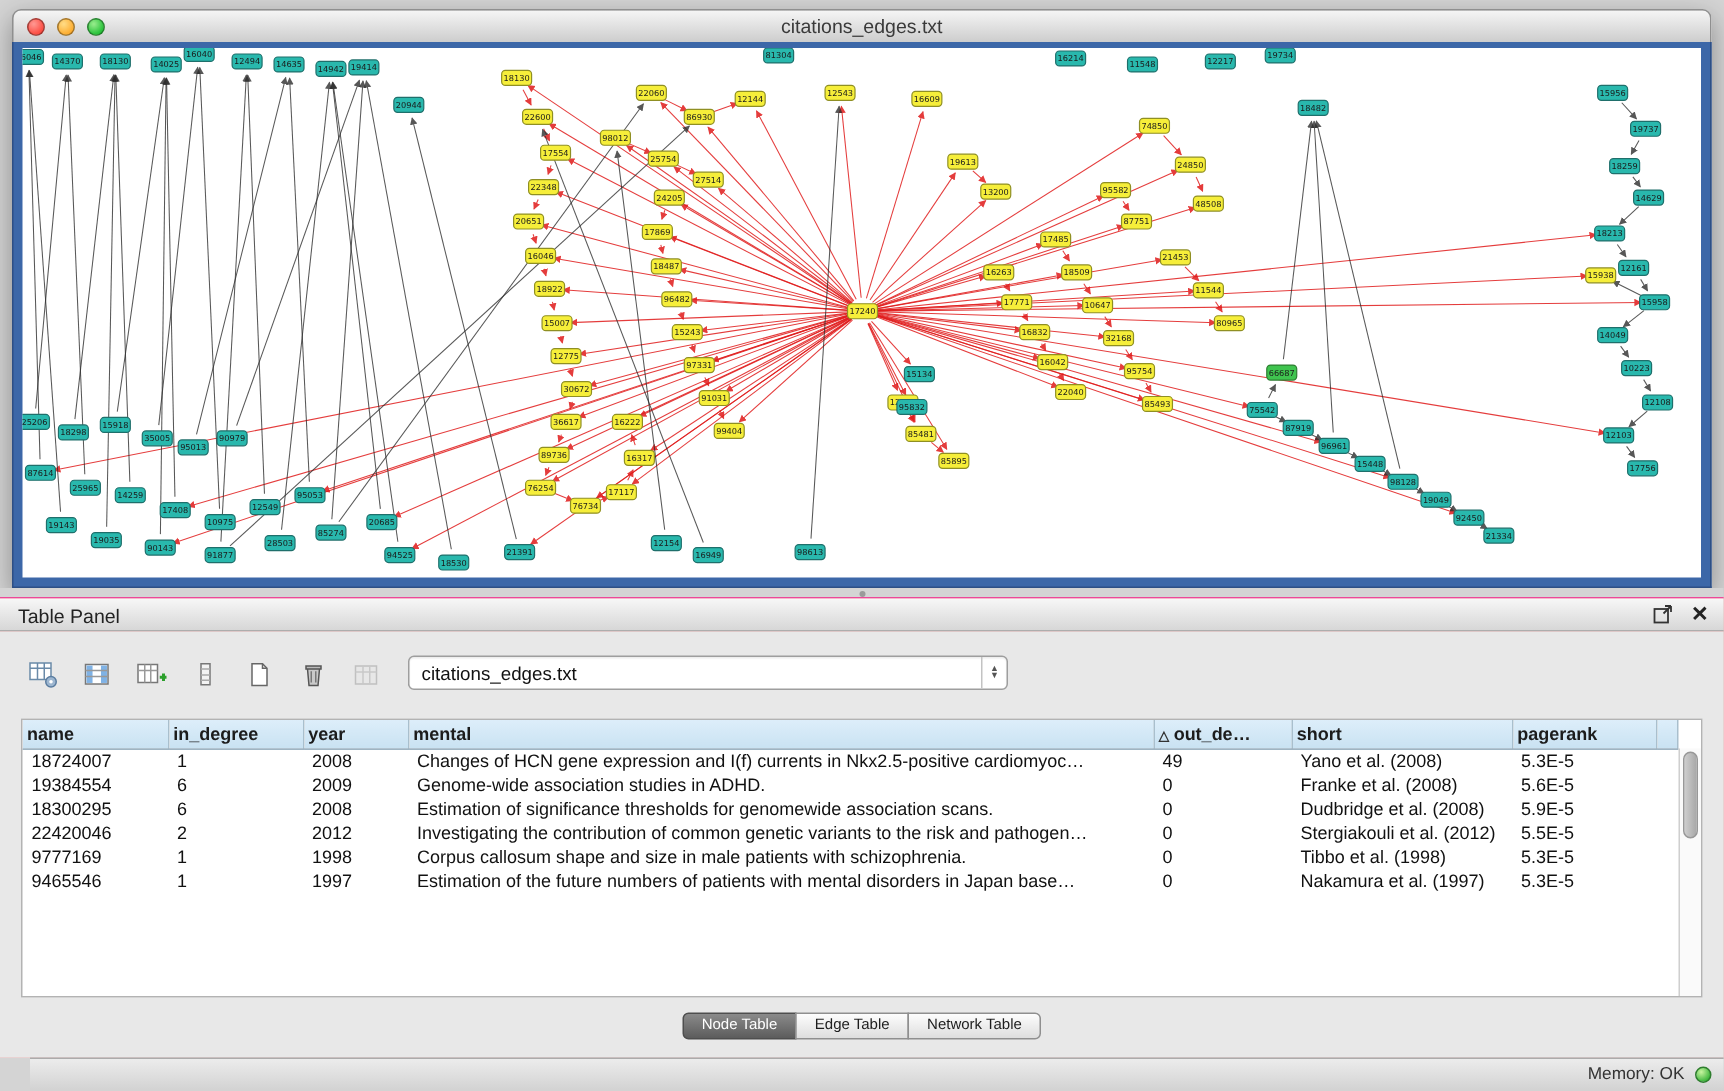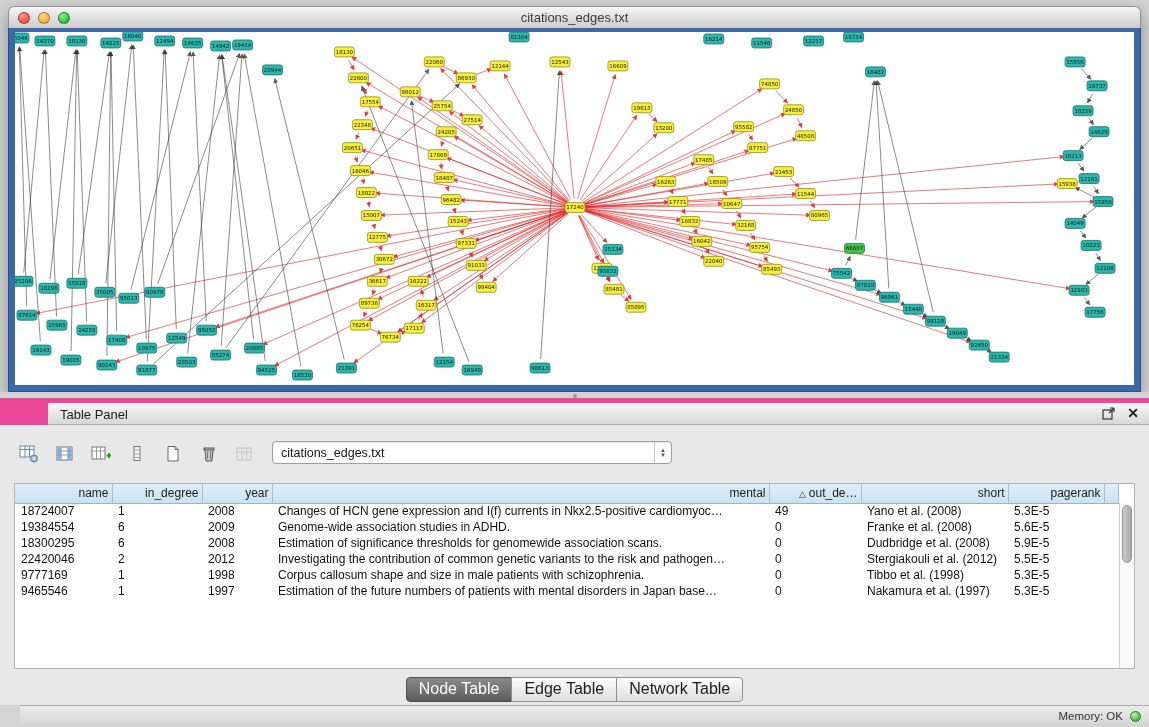--- a/index.html
+++ b/index.html
@@ -22,22 +22,22 @@
     padding:4px 6px 6px 6px;border:1px solid #2d4f85;border-top:none;}
   .net-canvas{width:100%;height:100%;background:#ffffff;}
   .net-canvas svg{display:block;width:100%;height:100%;}
 
   
   .gap{position:absolute;left:0;right:0;top:392px;height:6px;background:#d4d4d4;}
   .gap .dot{position:absolute;left:50%;top:2px;width:4px;height:4px;margin-left:-2px;
     border-radius:50%;background:#9a9a9a;}
 
   
-  .table-panel{position:absolute;left:0;right:0;top:398px;bottom:22px;background:#ec4899;
-    border-top:5px solid #ec4899;padding-left:48px;}
+  .table-panel{position:absolute;left:0;right:0;top:398px;bottom:22px;background:#fca5a5;
+    border-top:1px solid #ec4899;}
   .panel-header{position:relative;height:22px;background:linear-gradient(#f7f7f7,#d7d7d7);
     border-bottom:1px solid #adadad;}
   .panel-header .ptitle{position:absolute;left:12px;top:4px;font-size:13px;color:#222;}
   .panel-header .hicons{position:absolute;right:10px;top:3px;display:flex;gap:12px;align-items:center;}
   .float-ic{width:13px;height:13px;cursor:default;}
   .close-x{font-size:14px;font-weight:bold;color:#222;line-height:14px;cursor:default;}
 
   .panel-body{position:absolute;left:0;right:0;top:22px;bottom:0;background:#e8e8e8;}
 
   .toolbar{position:absolute;left:14px;top:14px;height:30px;display:flex;align-items:center;gap:6px;}
@@ -51,34 +51,34 @@
     display:flex;align-items:center;}
   .dropdown .dval{flex:1;font-size:12.5px;color:#111;padding:0 8px;white-space:nowrap;
     overflow:hidden;}
   .dropdown .stepper{width:17px;align-self:stretch;border-left:1px solid #c3c3c3;
     display:flex;flex-direction:column;align-items:center;justify-content:center;
     font-size:6px;color:#555;line-height:5px;}
 
   .table-wrap{position:absolute;left:14px;right:14px;top:58px;height:186px;background:#fff;
     border:1px solid #b3b3b3;overflow:hidden;}
   table.dt{border-collapse:collapse;table-layout:fixed;width:calc(100% - 15px);}
-  table.dt th{height:19px;background:linear-gradient(#ddeefa,#c9e2f2);font-weight:normal;
+  table.dt th{height:19px;background:linear-gradient(#ddeefa,#c9e2f2);font-weight:bold;
     font-size:12px;color:#1c1c1c;border-right:1px solid #a9bfcd;border-bottom:1px solid #9fb4c2;
-    text-align:right;overflow:hidden;white-space:nowrap;padding:0 3px;}
+    text-align:left;overflow:hidden;white-space:nowrap;padding:0 3px;}
   table.dt th .sort{font-size:9px;margin-right:3px;color:#333;}
   table.dt td{height:16px;font-size:12px;color:#111;padding:0 6px;white-space:nowrap;
     overflow:hidden;}
   table.dt td.c{}
   .vscroll{position:absolute;right:0;top:19px;bottom:0;width:15px;background:#fafafa;
     border-left:1px solid #cfcfcf;}
   .vscroll .thumb{position:absolute;left:2px;top:2px;width:10px;height:58px;border-radius:6px;
     background:linear-gradient(90deg,#cecece,#a8a8a8);border:1px solid #989898;}
 
   .tabs-row{position:absolute;left:0;right:0;top:252px;text-align:center;}
-  .tab{display:inline-block;padding:2px 12px 3px 12px;font-size:16px;color:#1d1d1d;
+  .tab{display:inline-block;padding:2px 12px 3px 12px;font-size:10px;color:#1d1d1d;
     background:linear-gradient(#fdfdfd,#dedede);border:1px solid #8f8f8f;margin-left:-1px;}
   .tab:first-child{border-radius:4px 0 0 4px;margin-left:0;}
   .tab:last-child{border-radius:0 4px 4px 0;}
   .tab.active{background:linear-gradient(#8a8a8a,#5c5c5c);color:#fff;border-color:#4e4e4e;}
 
   
   .statusbar{position:absolute;left:0;right:0;bottom:0;height:22px;
     background:linear-gradient(#ececec,#d2d2d2);border-top:1px solid #ababab;margin-left:20px;}
   .statusbar .mem{position:absolute;right:26px;top:4px;font-size:11.5px;color:#333;}
   .statusbar .memdot{position:absolute;right:8px;top:5px;width:11px;height:11px;border-radius:50%;

